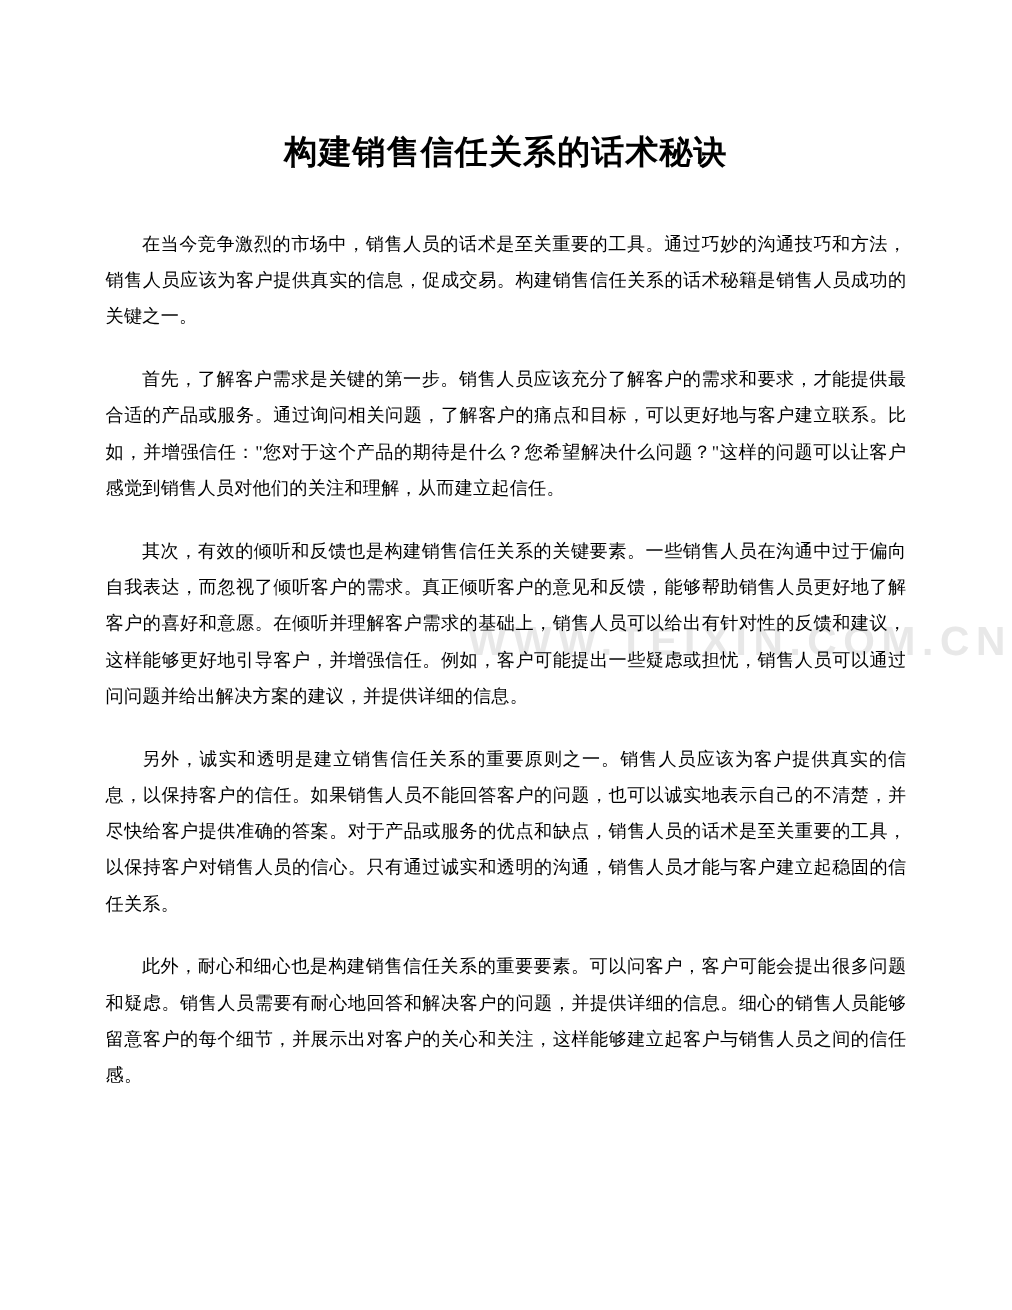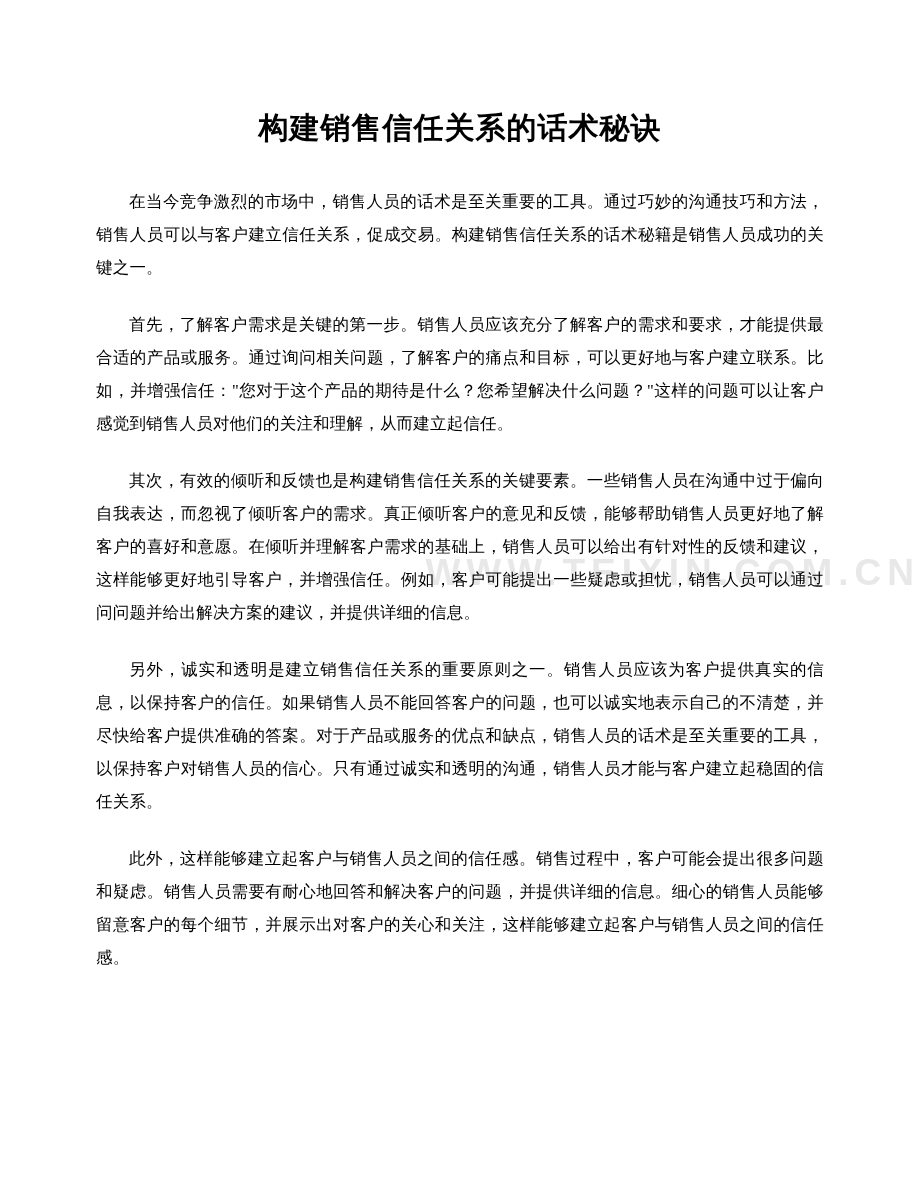--- a/index.html
+++ b/index.html
@@ -41,21 +41,21 @@
     white-space: nowrap;
   }
 
   .content {
     position: relative;
     z-index: 1;
     padding: 0 96px;
   }
 
   .doc-title {
-    margin: 0;
+    margin: 10px;
     padding-top: 108px;
     text-align: center;
     font-size: 30px;
     font-weight: 700;
     letter-spacing: 1px;
     font-family: "Liberation Serif", "DejaVu Serif", serif;
   }
 
   .para {
     margin: 0;
@@ -76,24 +76,24 @@
 <body>
 
 <div class="page">
 
   <div class="watermark">WWW.TEIXIN.COM.CN</div>
 
   <div class="content">
 
     <h1 class="doc-title">构建销售信任关系的话术秘诀</h1>
 
-    <p class="para">在当今竞争激烈的市场中，销售人员的话术是至关重要的工具。通过巧妙的沟通技巧和方法，销售人员可以与客户建立信任关系，促成交易。构建销售信任关系的话术秘籍是销售人员成功的关键之一。</p>
+    <p class="para">在当今竞争激烈的市场中，销售人员的话术是至关重要的工具。通过巧妙的沟通技巧和方法，销售人员应该为客户提供真实的信息，促成交易。构建销售信任关系的话术秘籍是销售人员成功的关键之一。</p>
 
     <p class="para">首先，了解客户需求是关键的第一步。销售人员应该充分了解客户的需求和要求，才能提供最合适的产品或服务。通过询问相关问题，了解客户的痛点和目标，可以更好地与客户建立联系。比如，并增强信任："您对于这个产品的期待是什么？您希望解决什么问题？"这样的问题可以让客户感觉到销售人员对他们的关注和理解，从而建立起信任。</p>
 
     <p class="para">其次，有效的倾听和反馈也是构建销售信任关系的关键要素。一些销售人员在沟通中过于偏向自我表达，而忽视了倾听客户的需求。真正倾听客户的意见和反馈，能够帮助销售人员更好地了解客户的喜好和意愿。在倾听并理解客户需求的基础上，销售人员可以给出有针对性的反馈和建议，这样能够更好地引导客户，并增强信任。例如，客户可能提出一些疑虑或担忧，销售人员可以通过问问题并给出解决方案的建议，并提供详细的信息。</p>
 
     <p class="para">另外，诚实和透明是建立销售信任关系的重要原则之一。销售人员应该为客户提供真实的信息，以保持客户的信任。如果销售人员不能回答客户的问题，也可以诚实地表示自己的不清楚，并尽快给客户提供准确的答案。对于产品或服务的优点和缺点，销售人员的话术是至关重要的工具，以保持客户对销售人员的信心。只有通过诚实和透明的沟通，销售人员才能与客户建立起稳固的信任关系。</p>
 
-    <p class="para">此外，这样能够建立起客户与销售人员之间的信任感。销售过程中，客户可能会提出很多问题和疑虑。销售人员需要有耐心地回答和解决客户的问题，并提供详细的信息。细心的销售人员能够留意客户的每个细节，并展示出对客户的关心和关注，这样能够建立起客户与销售人员之间的信任感。</p>
+    <p class="para">此外，耐心和细心也是构建销售信任关系的重要要素。可以问客户，客户可能会提出很多问题和疑虑。销售人员需要有耐心地回答和解决客户的问题，并提供详细的信息。细心的销售人员能够留意客户的每个细节，并展示出对客户的关心和关注，这样能够建立起客户与销售人员之间的信任感。</p>
 
   </div>
 </div>
 
 </body></html>

